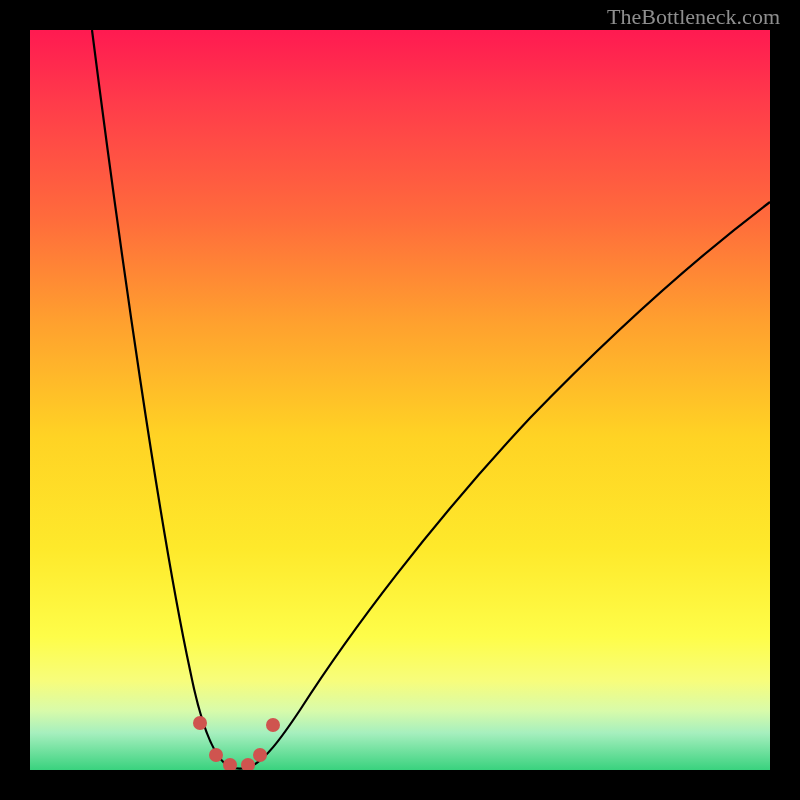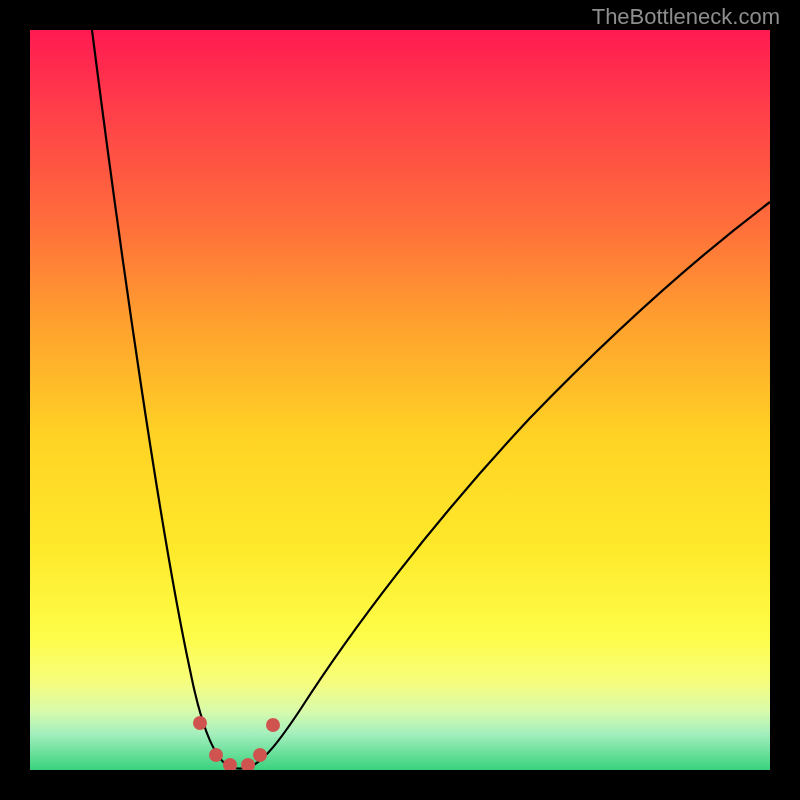--- a/index.html
+++ b/index.html
@@ -46,21 +46,21 @@
     width: 740px;
     height: 740px;
   }
   .dots circle {
     fill: #cf544f;
   }
   .watermark {
     position: absolute;
     top: 4px;
     right: 20px;
-    font-family: Liberation Sans, sans-serif;
+    font-family: Liberation Serif, serif;
     font-size: 22px;
     color: #8e8e8e;
     letter-spacing: 0px;
   }
 </style>
 </head>
 <body>
 
 <div class="frame">
   <div class="gradient"></div>

